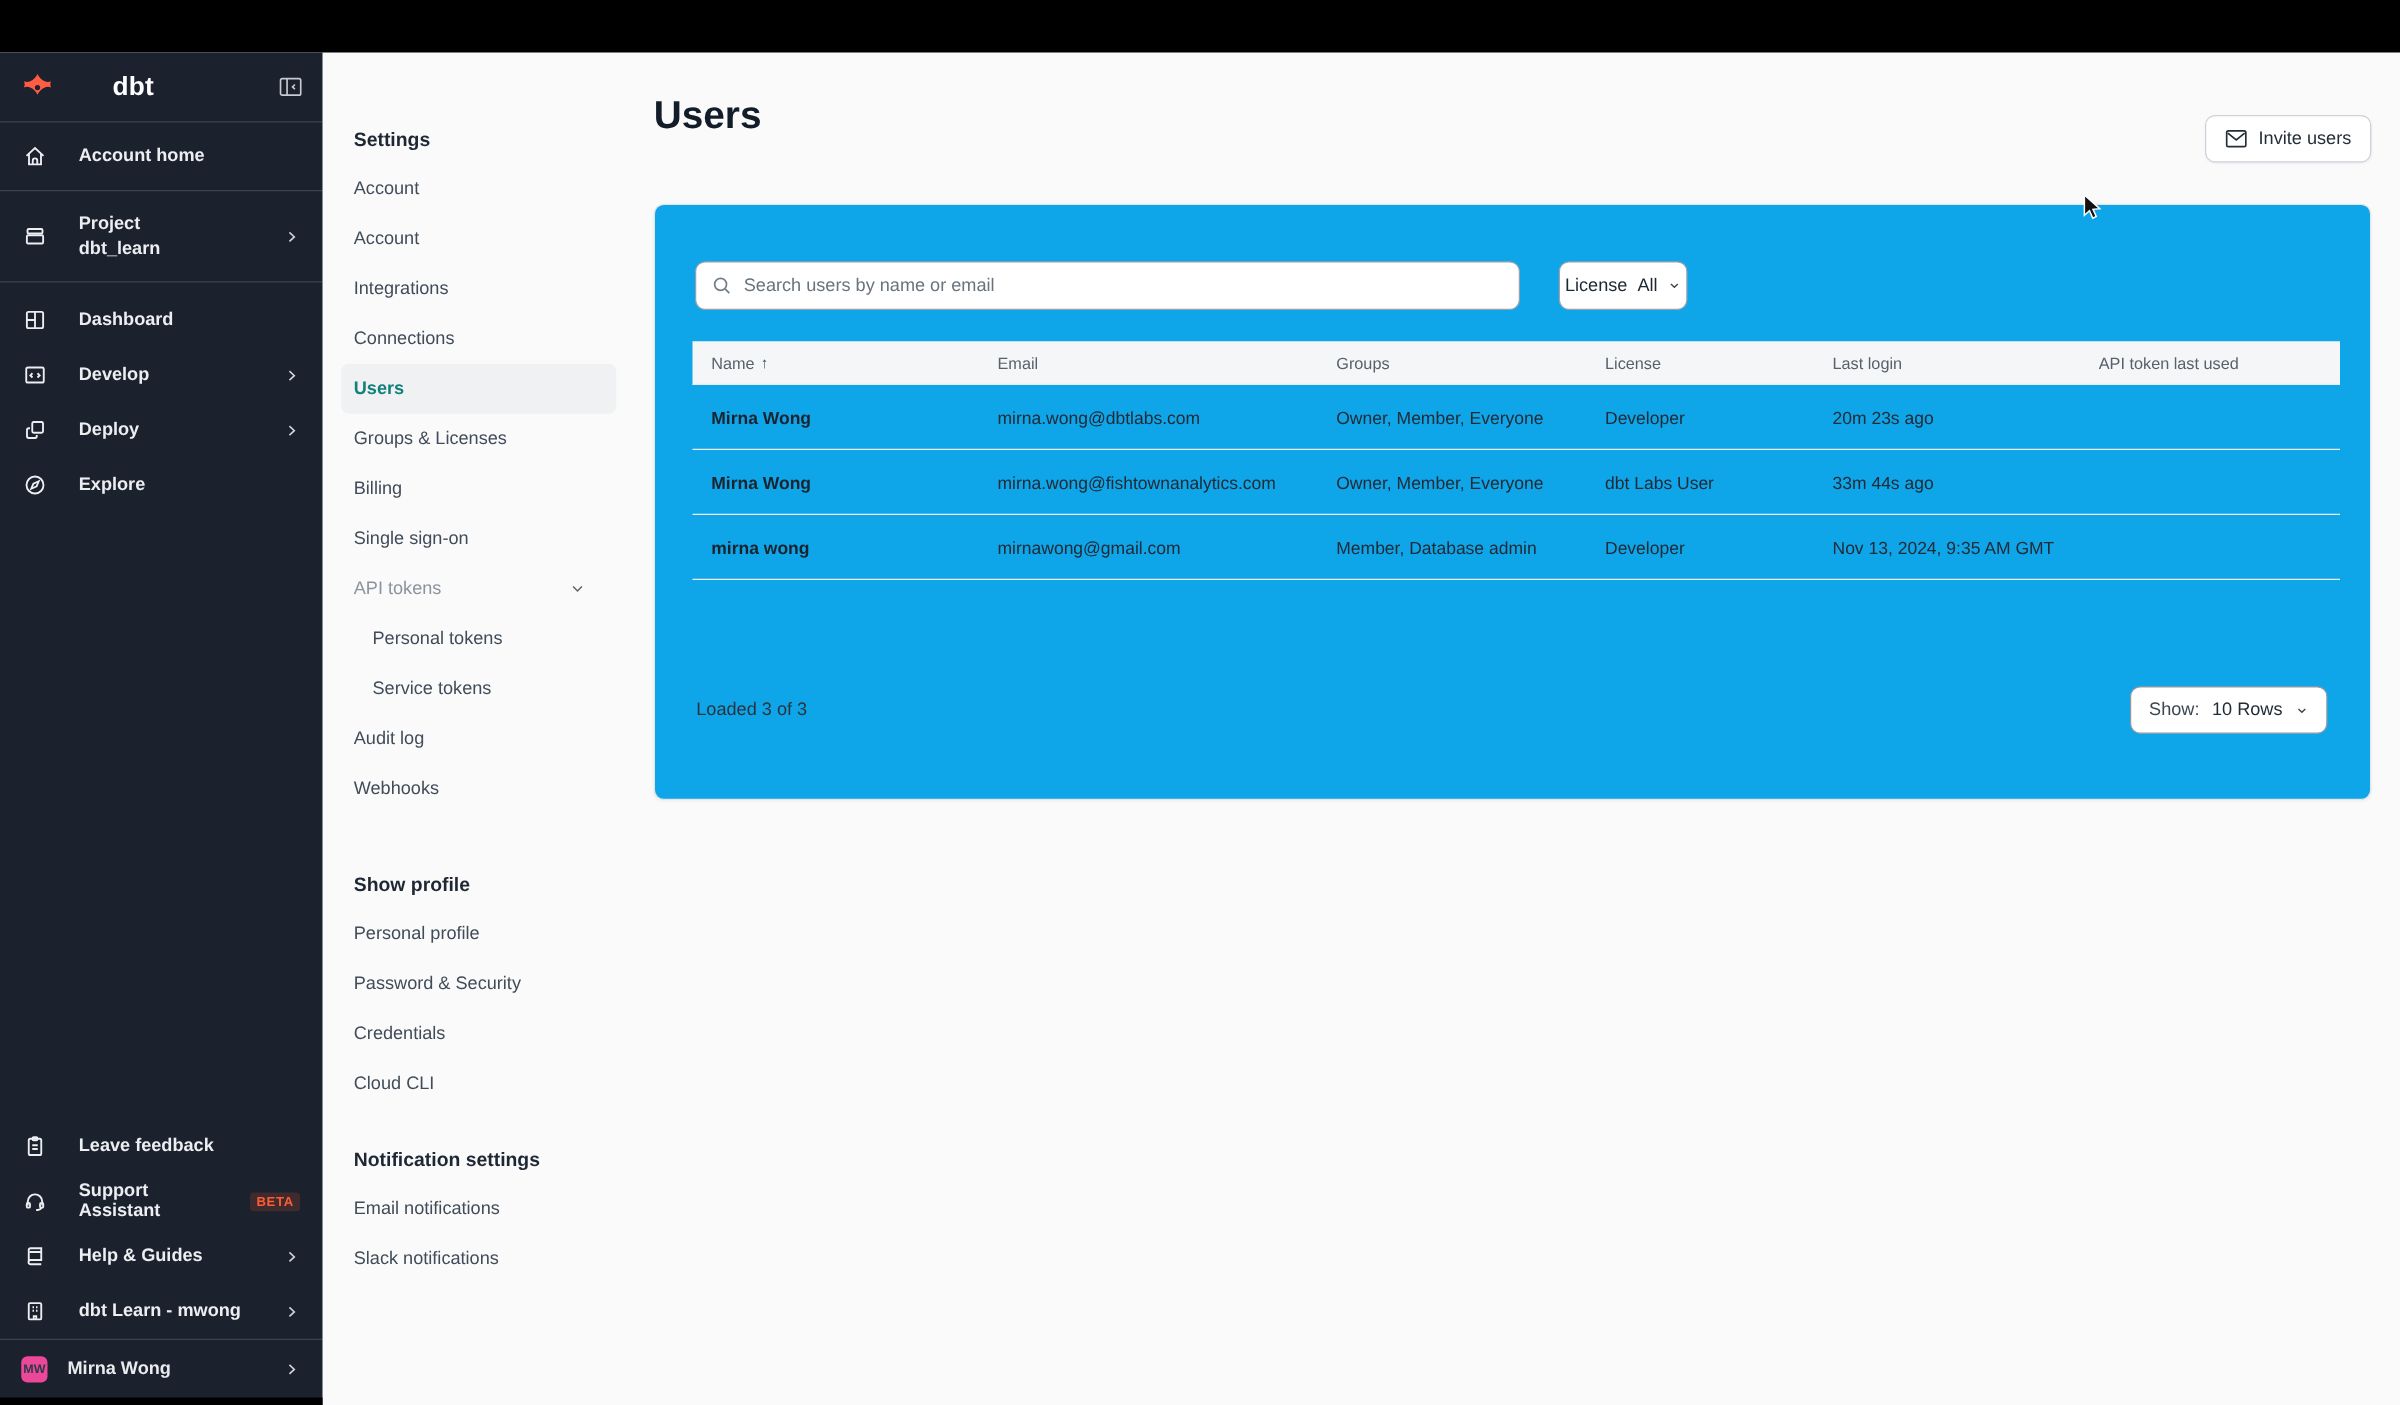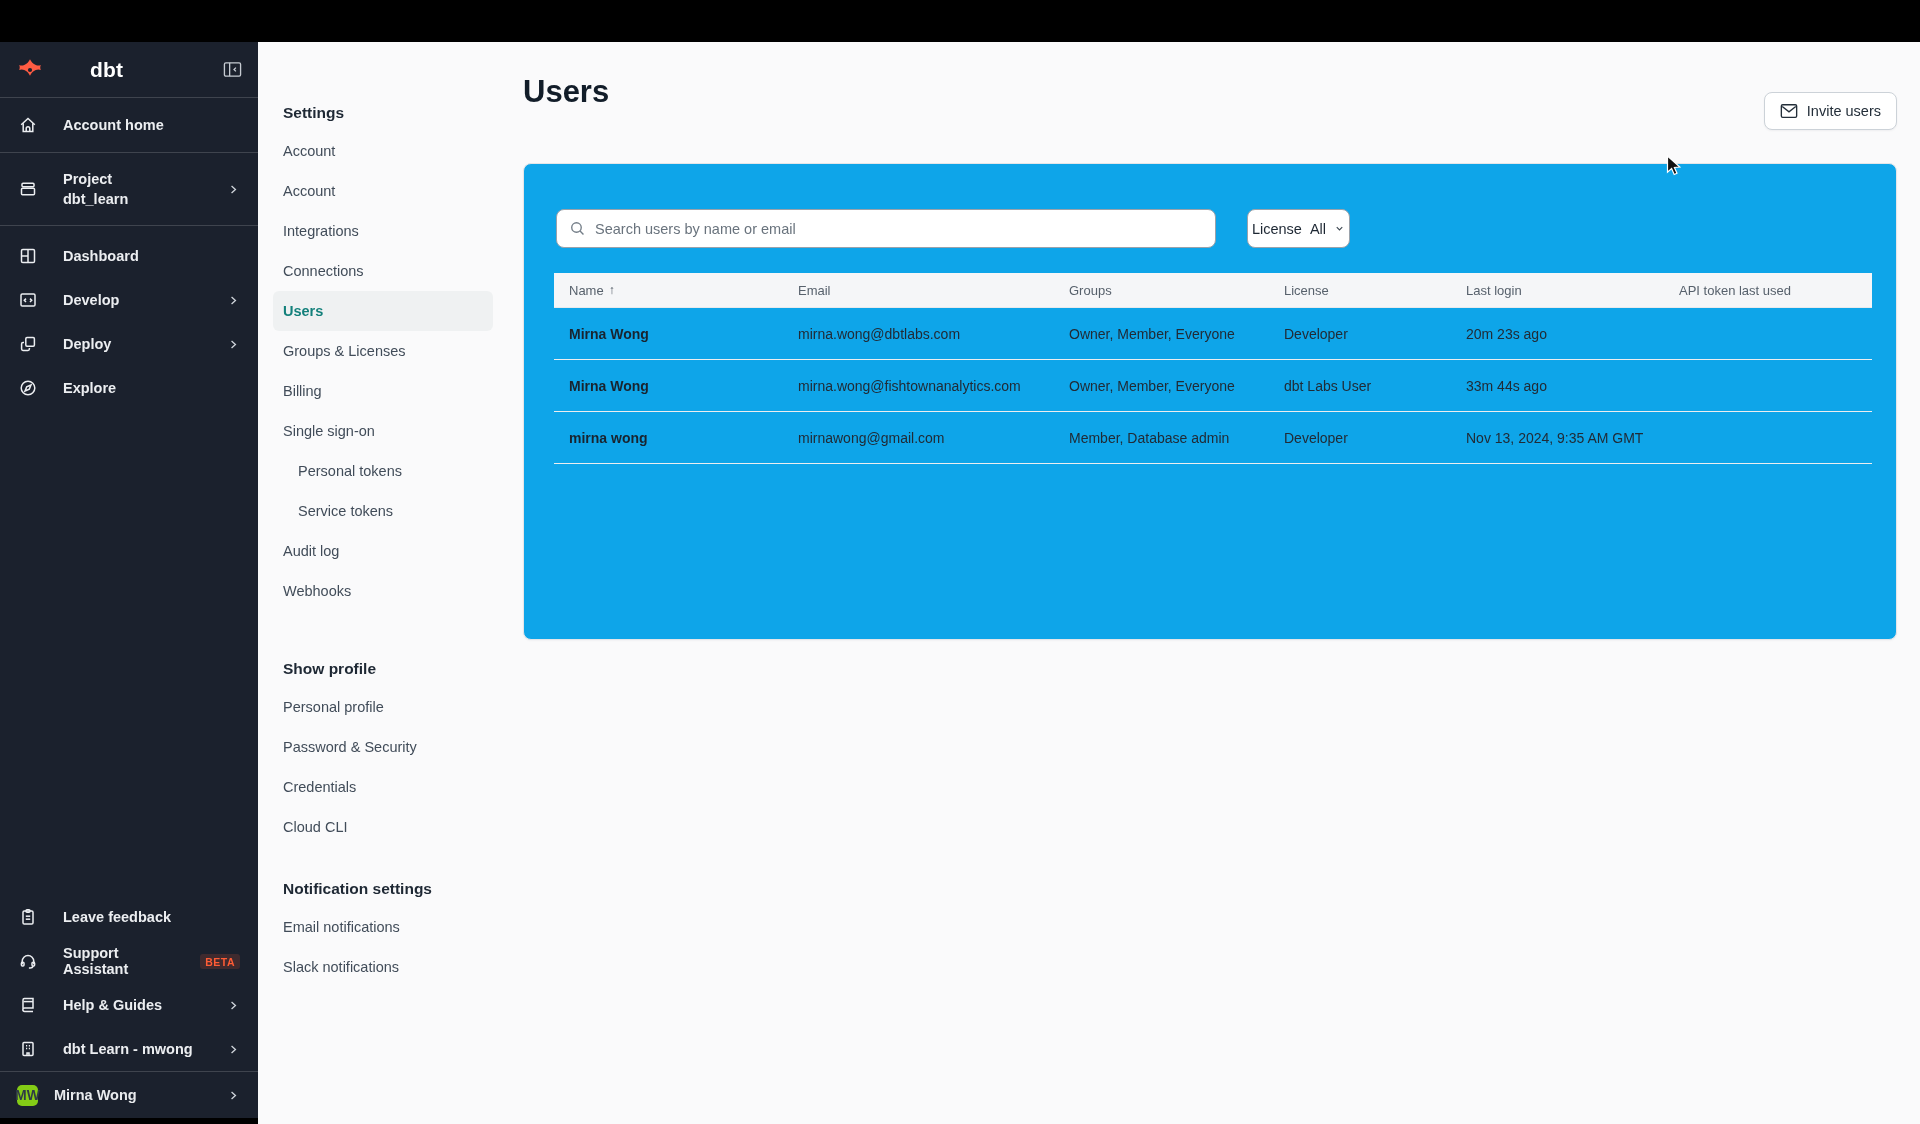--- a/index.html
+++ b/index.html
@@ -37,22 +37,22 @@
   .spacer { flex:1; }
   .beta-badge {
     margin-left:9px; font-size:10.5px; font-weight:700; letter-spacing:.5px;
     color:#ff5c35; background:rgba(255,92,53,.16); padding:2px 5px 1px; border-radius:3px;
   }
   .user-row {
     height:47px; flex:0 0 47px; border-top:1px solid rgba(255,255,255,.16);
     display:flex; align-items:center; gap:16px; padding:0 18px 0 17px; cursor:pointer;
   }
   .avatar {
-    width:21px; height:21px; border-radius:5px; background:#84cc16; color:#2e3946;
-    font-size:14px; font-weight:700; display:flex; align-items:center; justify-content:center;
+    width:21px; height:21px; border-radius:5px; background:#ec4899; color:#2e3946;
+    font-size:10px; font-weight:700; display:flex; align-items:center; justify-content:center;
   }
   .user-name { flex:1; font-size:14.5px; font-weight:600; }
   .bottom-strip { height:6px; flex:0 0 6px; background:#000; }
   .chev { color:#cfd4da; }
 
   
   .settings-nav { position:absolute; left:246px; top:42px; width:265px; height:1082px; padding-top:53px; }
   .snav-heading {
     height:36px; display:flex; align-items:center; margin:0 18px 0 37px;
     font-size:15.5px; font-weight:700; color:#1e2834;
@@ -317,20 +317,28 @@
     </div>
   <div class="snav-item">
       <span>Groups &amp; Licenses</span>
     </div>
   <div class="snav-item">
       <span>Billing</span>
     </div>
   <div class="snav-item">
       <span>Single sign-on</span>
     </div>
+  <div class="snav-item muted">
+    <span>API tokens</span>
+    <span>
+      <svg width="14" height="14" viewBox="0 0 20 20" fill="none" stroke="#5a646e" stroke-width="1.8">
+          <polyline points="5 7.5 10 12.5 15 7.5"></polyline>
+        </svg>
+    </span>
+  </div>
   <div class="snav-item sub">
       <span>Personal tokens</span>
     </div>
   <div class="snav-item sub">
       <span>Service tokens</span>
     </div>
   <div class="snav-item">
       <span>Audit log</span>
     </div>
   <div class="snav-item">
@@ -436,19 +444,31 @@
     <div class="trow">
       <div class="name">mirna wong</div>
       <div>mirnawong@gmail.com</div>
       <div>Member, Database admin</div>
       <div>Developer</div>
       <div>Nov 13, 2024, 9:35 AM GMT</div>
       <div></div>
     </div>
   </div>
 
+  <div class="card-footer">
+    <span class="loaded-text">Loaded 3 of 3</span>
+    <button class="show-btn">
+      <span class="lbl">Show:</span>
+      <span>10 Rows</span>
+      <span>
+        <svg width="11" height="11" viewBox="0 0 20 20" fill="none" stroke="#3c4650" stroke-width="2">
+            <polyline points="5 7.5 10 12.5 15 7.5"></polyline>
+          </svg>
+      </span>
+    </button>
+  </div>
 </section>
 
 <div class="cursor">
   <svg width="20" height="22" viewBox="0 0 20 22">
       <path d="M1.5 1 L1.5 17.2 L5.6 13.6 L8.2 19.5 L11 18.2 L8.4 12.5 L13.8 12 Z" fill="#121212" stroke="#fff" stroke-width="1.2"></path>
     </svg>
 </div>
 
 </body></html>

